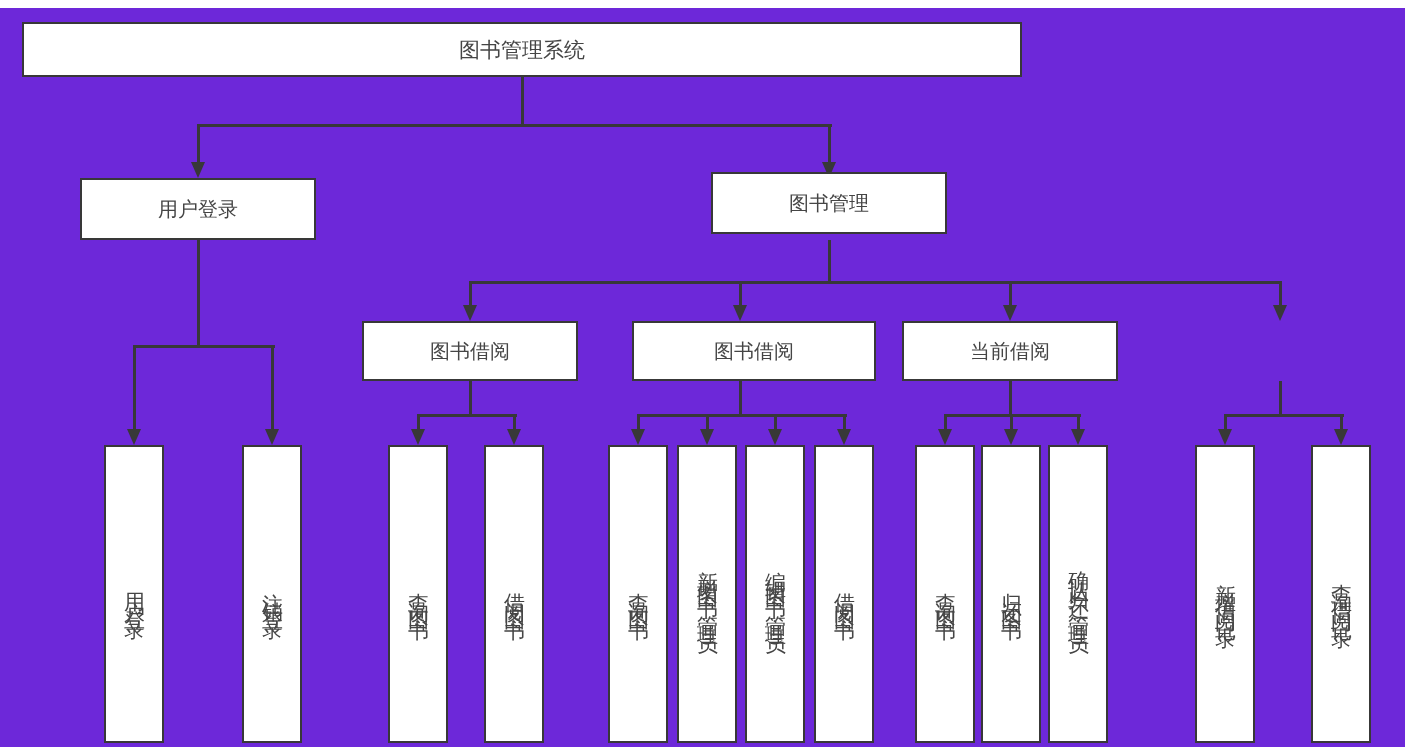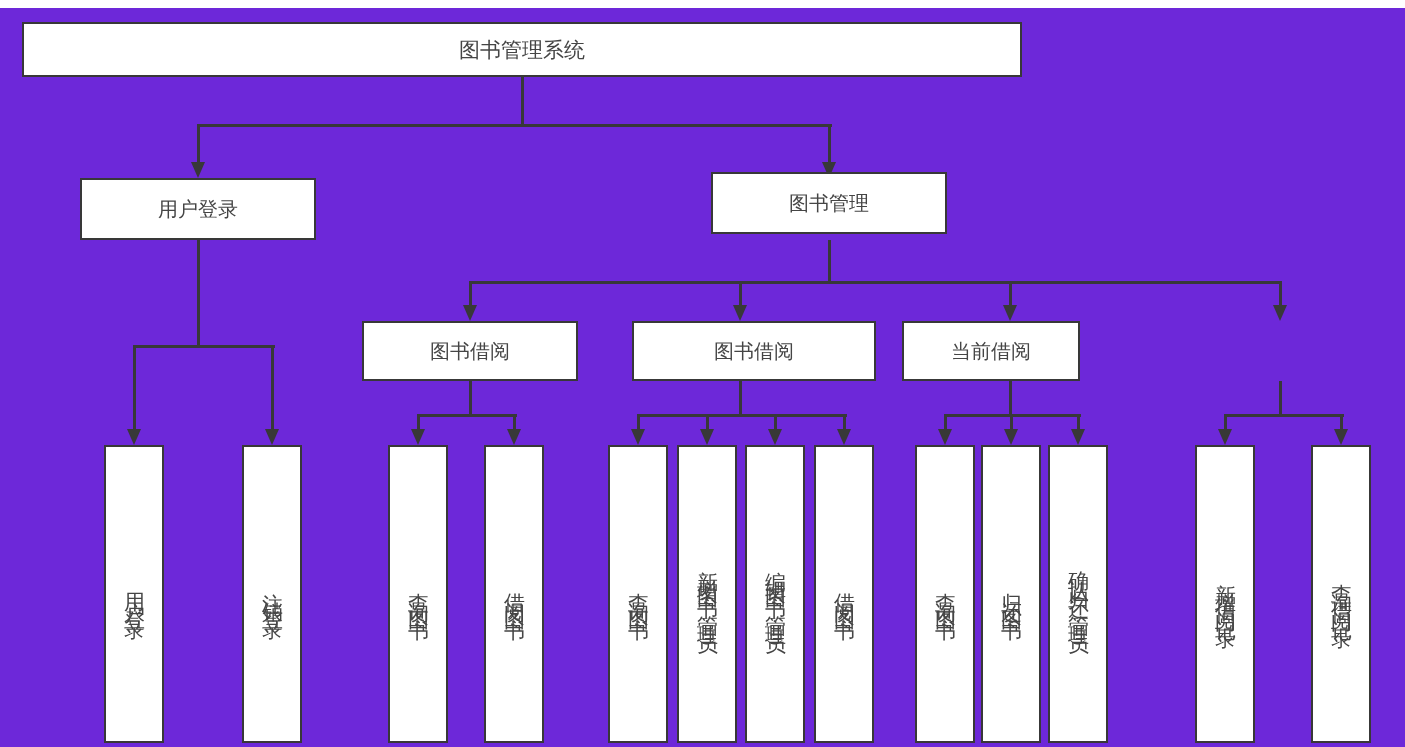--- a/index.html
+++ b/index.html
@@ -37,21 +37,21 @@
 
 <div class="canvas">
 
   <div class="box root" style="left:22px; top:14px; width:1000px; height:55px;">图书管理系统</div>
 
   <div class="box" style="left:80px; top:170px; width:236px; height:62px;">用户登录</div>
   <div class="box" style="left:711px; top:164px; width:236px; height:62px;">图书管理</div>
 
   <div class="box" style="left:362px; top:313px; width:216px; height:60px;">图书借阅</div>
   <div class="box" style="left:632px; top:313px; width:244px; height:60px;text-align:right;">图书借阅</div>
-  <div class="box" style="left:902px; top:313px; width:178px; height:60px;">当前借阅</div>
+  <div class="box" style="left:902px; top:313px; width:216px; height:60px;">当前借阅</div>
 
   <div class="box vbox" style="left:104px; top:437px; width:60px; height:298px;">用户登录</div>
   <div class="box vbox" style="left:242px; top:437px; width:60px; height:298px;">注销登录</div>
 
   <div class="box vbox" style="left:388px; top:437px; width:60px; height:298px;">查询图书</div>
   <div class="box vbox" style="left:484px; top:437px; width:60px; height:298px;">借阅图书</div>
 
   <div class="box vbox" style="left:608px; top:437px; width:60px; height:298px;">查询图书</div>
   <div class="box vbox" style="left:677px; top:437px; width:60px; height:298px;">新增图书（管理员）</div>
   <div class="box vbox" style="left:745px; top:437px; width:60px; height:298px;">编辑图书（管理员）</div>

